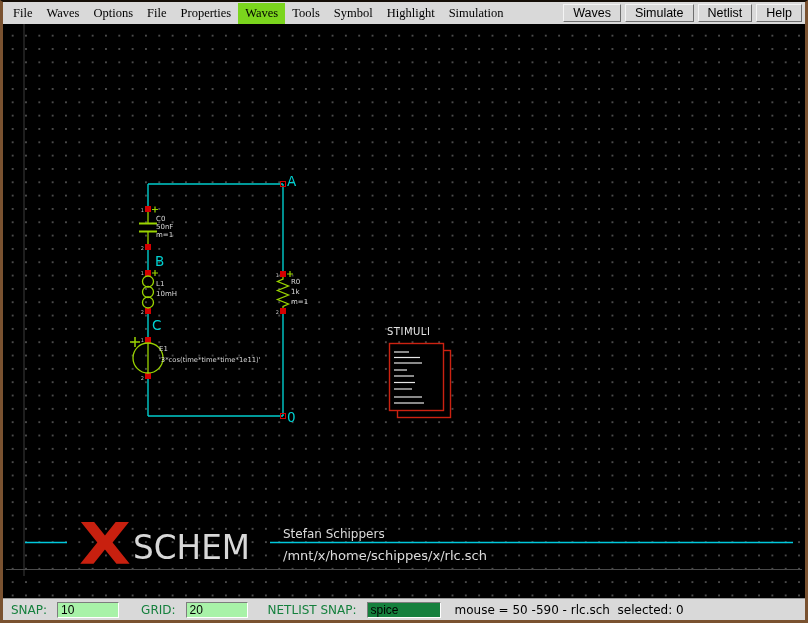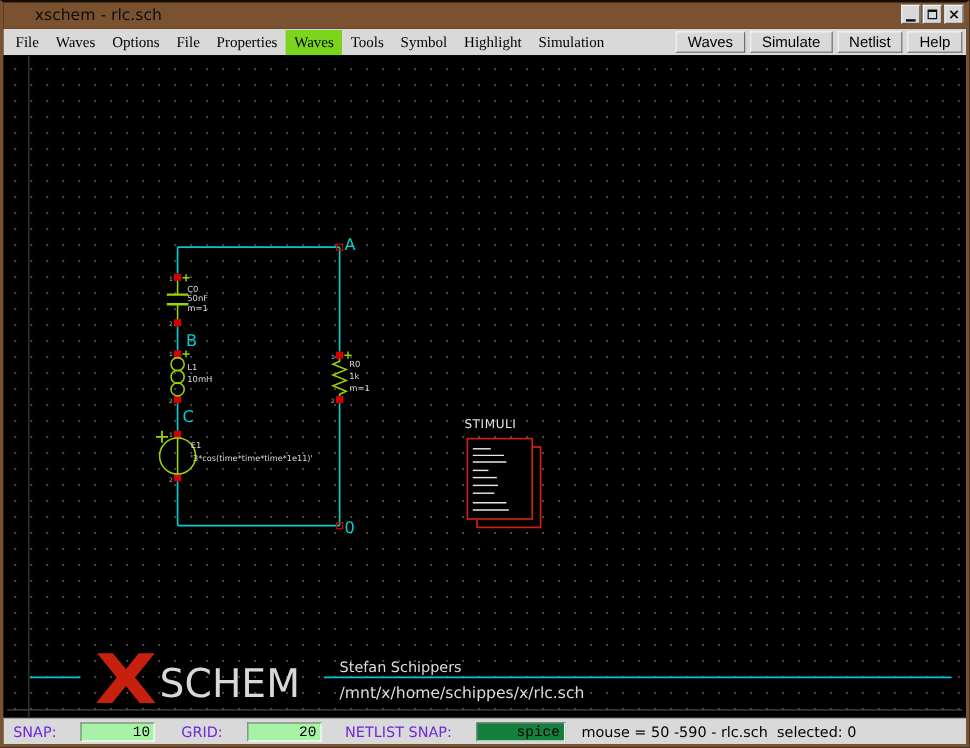--- a/index.html
+++ b/index.html
@@ -28,47 +28,33 @@
   .tk-btn{font-size:12.5px;color:#000;background:#d9d9d9;padding:1px 9px;margin-left:4px;white-space:nowrap;
     border:1px solid;border-color:#f4f4f4 #6e6e6e #6e6e6e #f4f4f4;}
   
   .canvas{position:relative;flex:1 1 auto;background-color:#000;overflow:hidden;
     background-image:radial-gradient(circle,#4a4a4a 0.9px,rgba(0,0,0,0) 1.2px);
     background-size:13.33px 13.33px;background-position:3px 5px;}
   .canvas svg{position:absolute;left:0;top:0;}
   
   .statusbar{height:22px;background:#d9d9d9;display:flex;align-items:center;padding:0 0 0 8px;flex:0 0 auto;
     border-top:1px solid #9a9a9a;box-sizing:border-box;}
-  .statusbar .lab{font-size:12px;color:#6d28d9;white-space:nowrap;}
-  .entry{height:16px;font-size:12px;font-family:Liberation Mono, monospace;padding:0 3px;margin-left:20px;
-    border:1px solid;border-color:#7d7d7d #ffffff #ffffff #7d7d7d;box-sizing:border-box;text-align:right;}
+  .statusbar .lab{font-size:12px;color:#15803d;white-space:nowrap;}
+  .entry{height:16px;font-size:12px;font-family:Liberation Sans, sans-serif;padding:0 3px;margin-left:10px;
+    border:1px solid;border-color:#7d7d7d #ffffff #ffffff #7d7d7d;box-sizing:border-box;}
   .entry.green{background:#a8f2a8;width:62px;}
   .entry.plain{background:#15803d;width:74px;}
   .status-text{font-size:12px;color:#000;margin-left:14px;white-space:pre;text-align:center;}
   .ml20{margin-left:20px;} .ml22{margin-left:22px;}
 </style>
 </head>
 <body>
 
 <div class="window">
 
-  <div class="titlebar">
-    <span class="title">xschem - rlc.sch</span>
-    <div class="win-controls">
-      <div class="win-btn">
-          <span class="glyph-min"></span>
-        </div>
-      <div class="win-btn">
-          <span class="glyph-max"></span>
-        </div>
-      <div class="win-btn">
-          <span class="glyph-close">×</span>
-        </div>
-    </div>
-  </div>
 
   <div class="menubar">
     <span class="menu-item">File</span>
     <span class="menu-item">Waves</span>
     <span class="menu-item">Options</span>
     <span class="menu-item">File</span>
     <span class="menu-item">Properties</span>
     <span class="menu-item highlight">Waves</span>
     <span class="menu-item">Tools</span>
     <span class="menu-item">Symbol</span>

